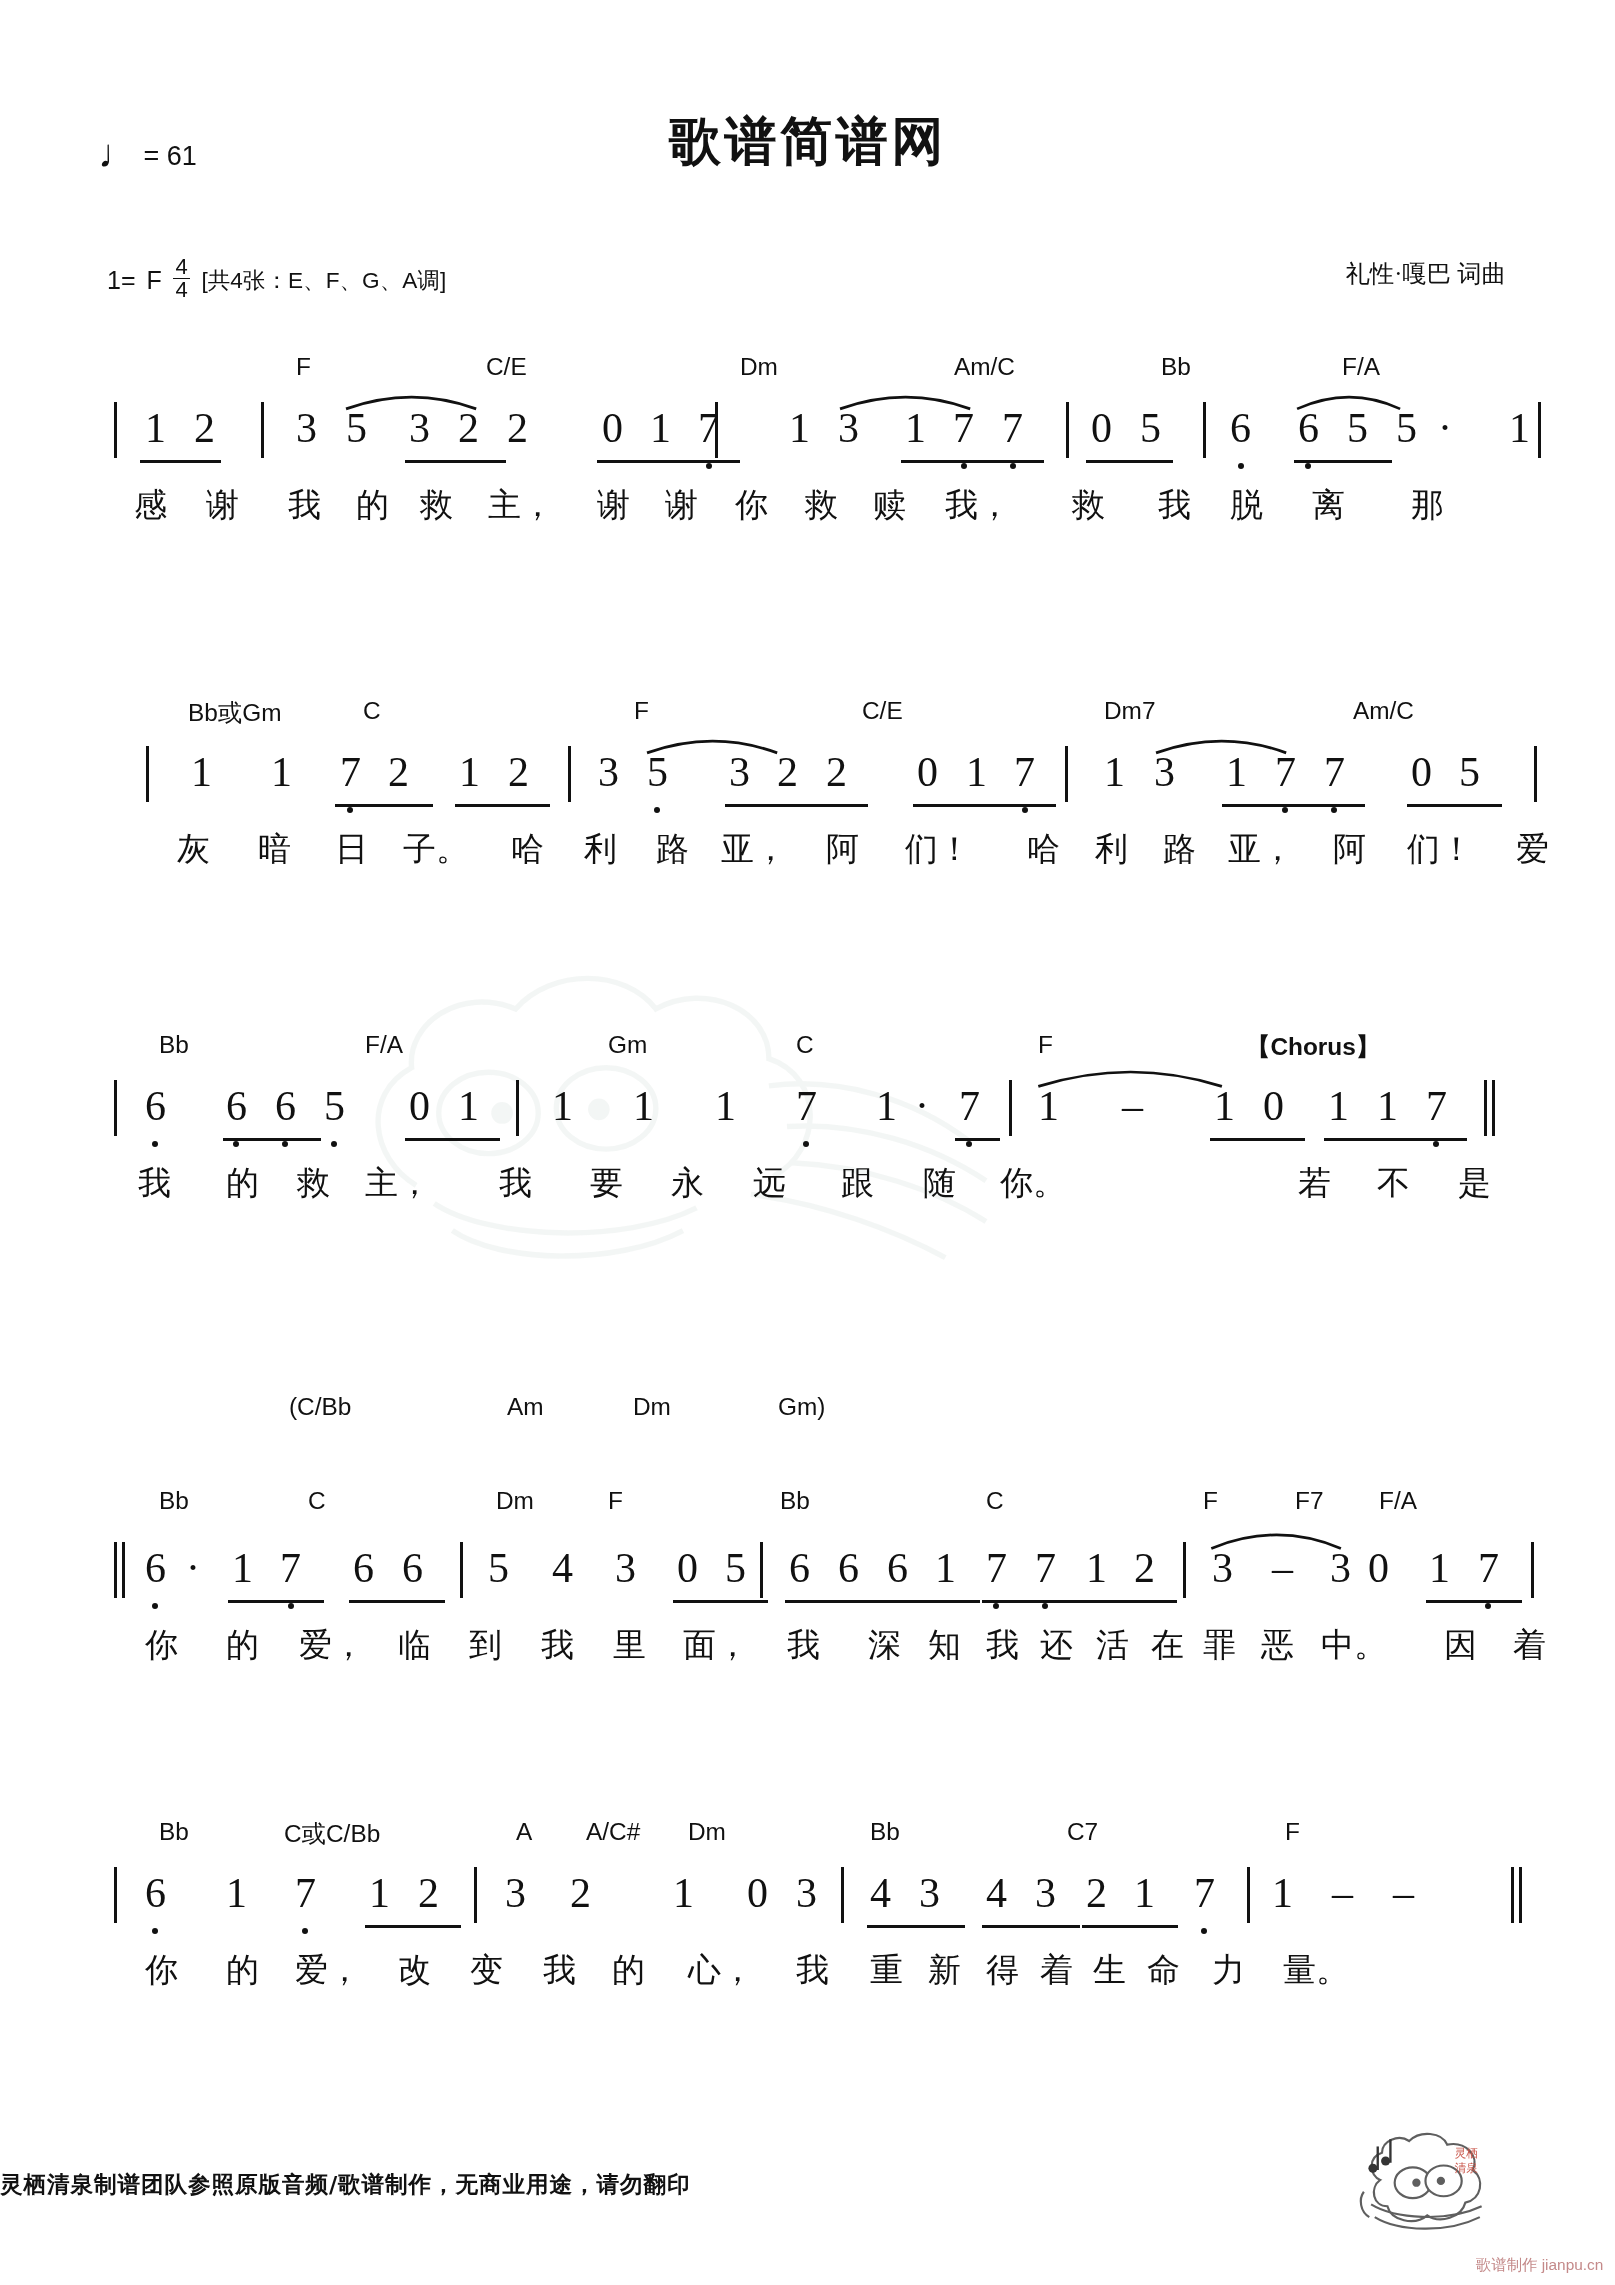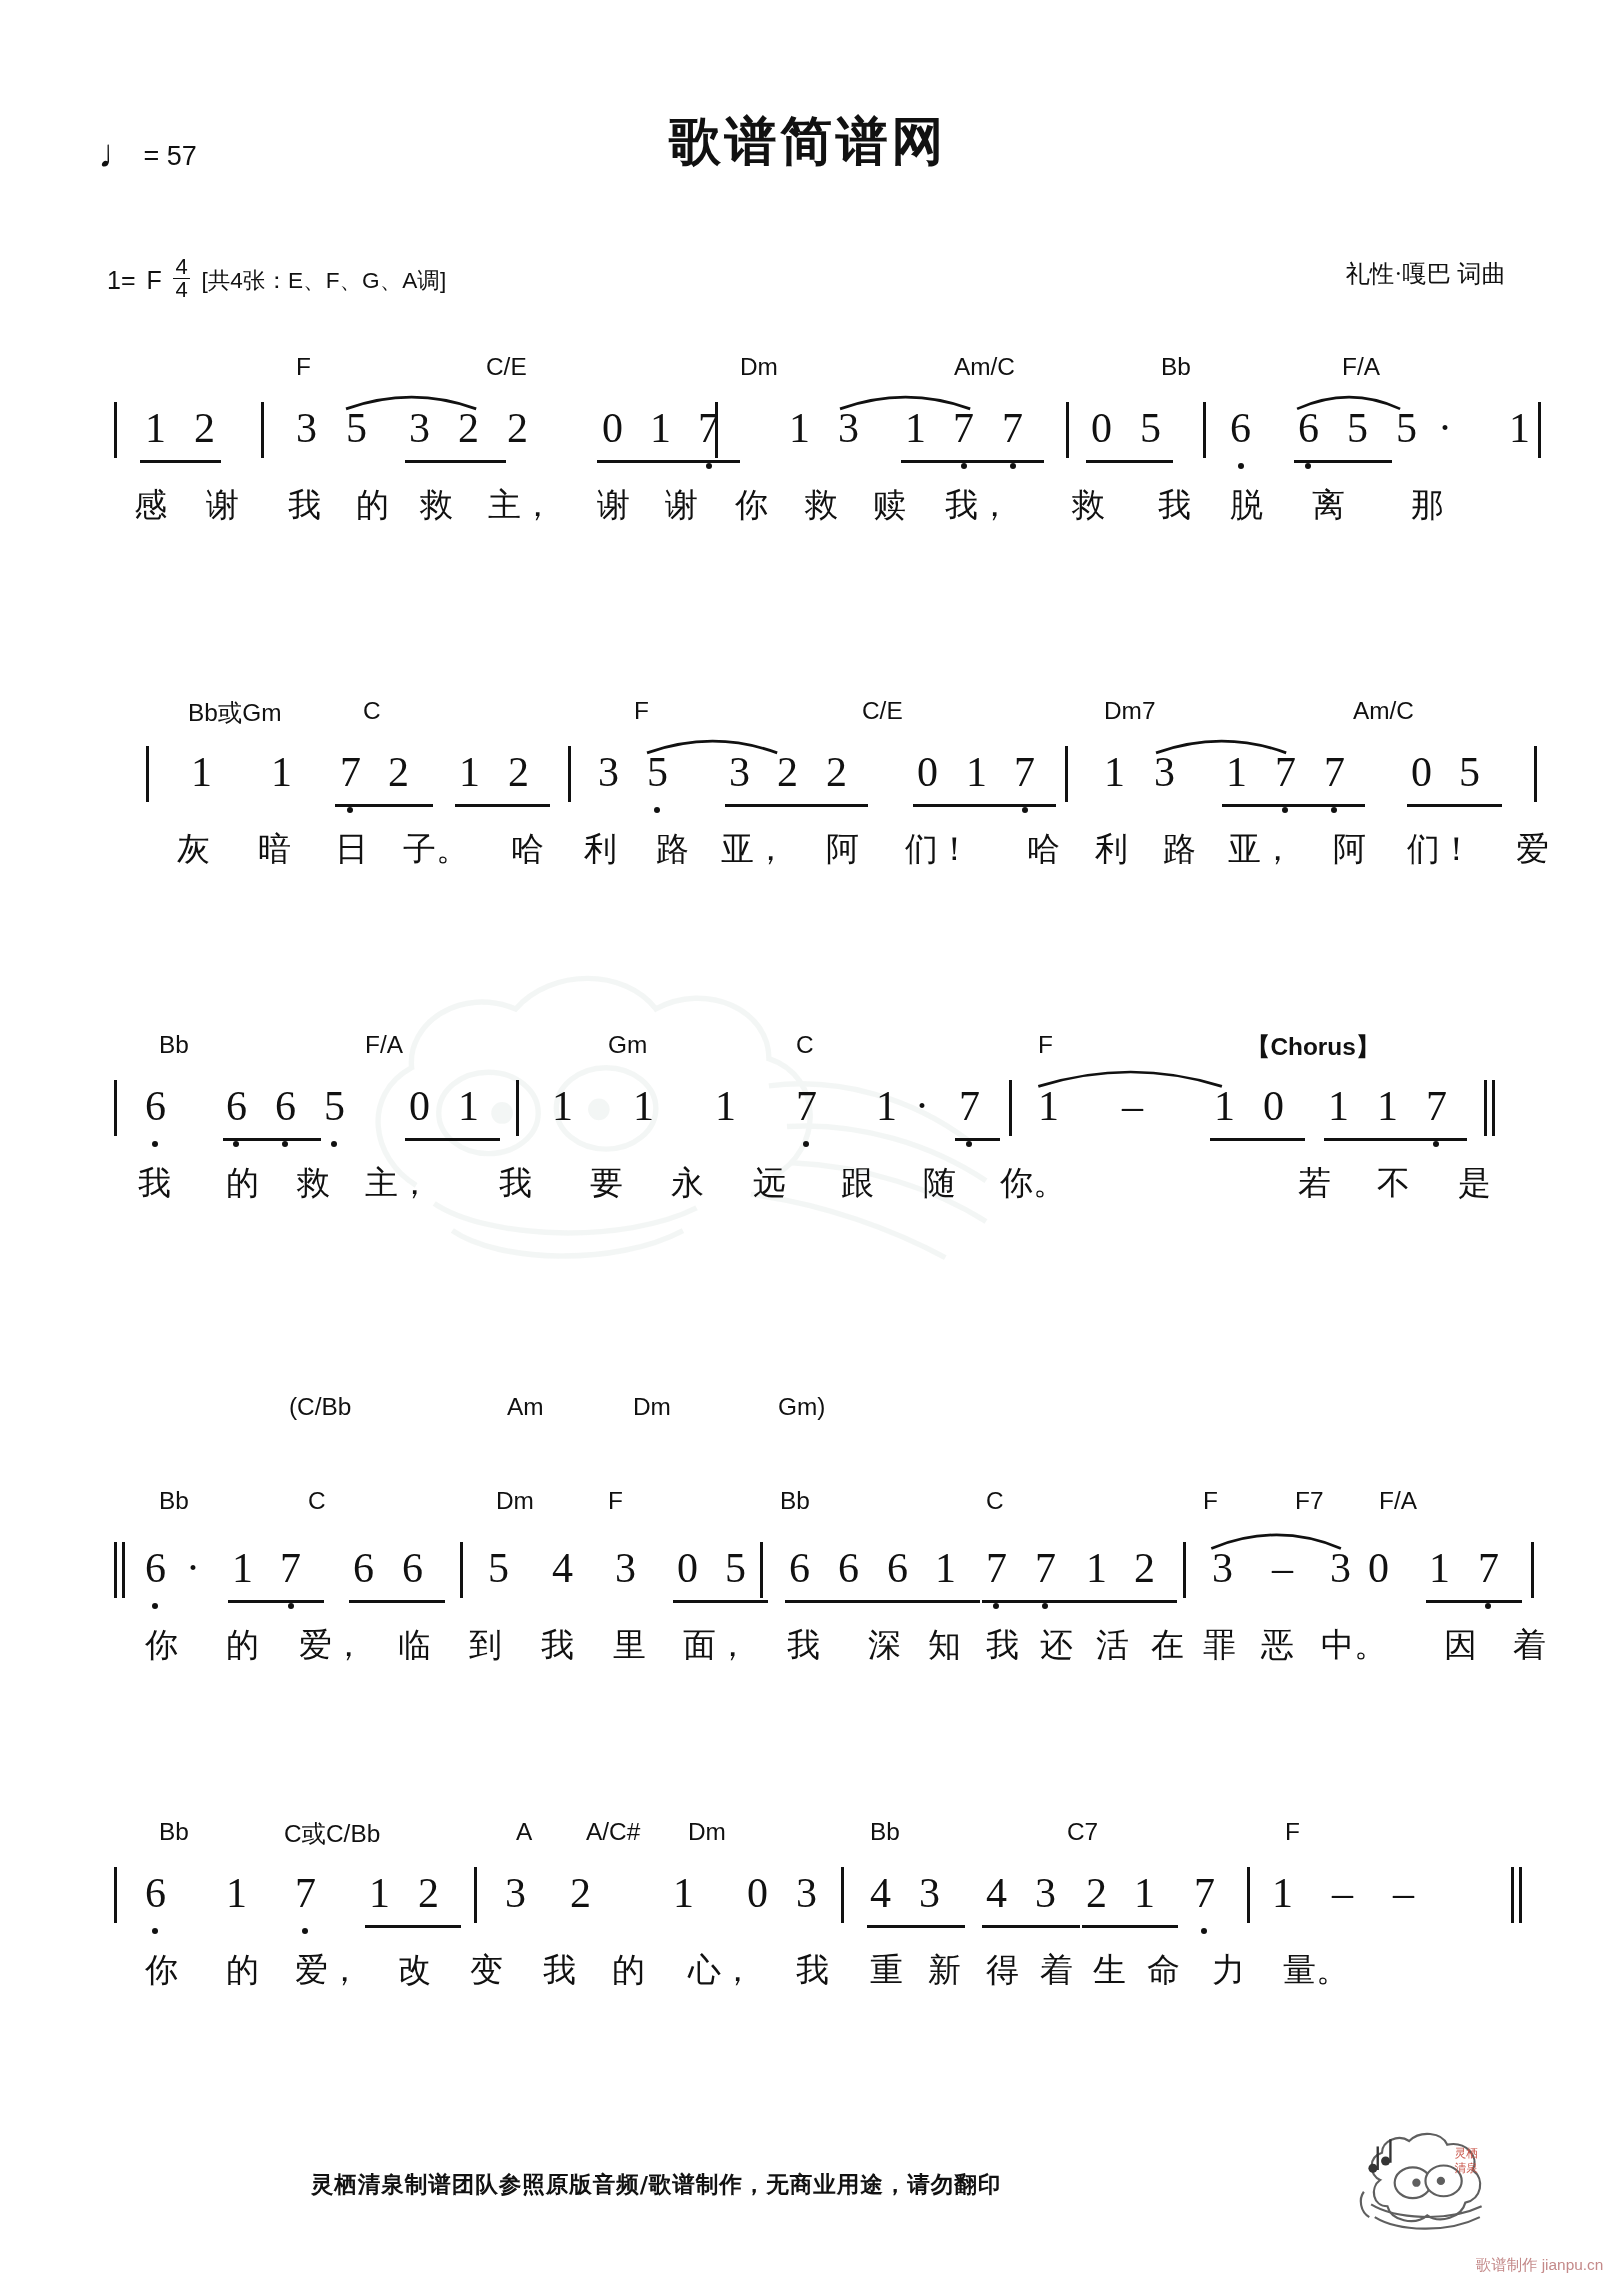--- a/index.html
+++ b/index.html
@@ -191,21 +191,21 @@
     font-size: 24.4px;
     font-weight: bold;
   }
 
   
   .footer-note {
     position: absolute;
     left: 0;
     width: 1312px;
     top: 2169px;
-    text-align: center;
+    text-align: left;
     font-size: 22.6px;
     font-weight: bold;
     font-family: "DejaVu Serif", serif;
     letter-spacing: 0.9px;
   }
   .footer-logo {
     position: absolute;
     right: 109px;
     top: 2130px;
     width: 154px;
@@ -221,21 +221,21 @@
     font-family: "Liberation Sans", sans-serif;
   }
 </style>
 </head>
 <body>
 
 <div class="sheet">
 
   <div class="tempo">
     <span class="note-glyph">♩</span>
-    <span>= 57</span>
+    <span>= 61</span>
   </div>
 
   <div class="title">歌谱简谱网</div>
 
   <div class="keyline">
     <span>1=</span>
     <span>F</span>
     <span class="frac">
       <span class="num">4</span>
       <span class="den">4</span>

